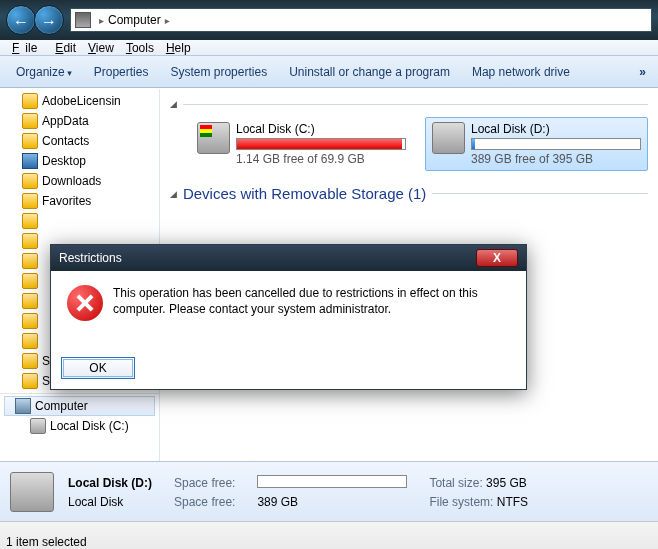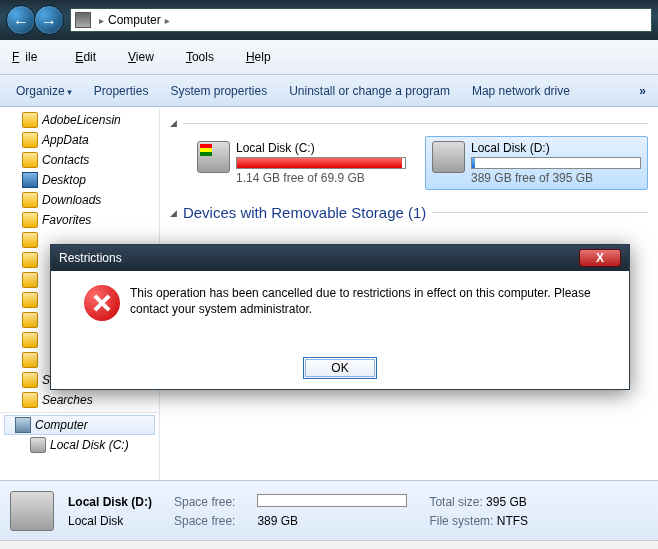--- a/index.html
+++ b/index.html
@@ -8,34 +8,34 @@
   
   .chrome { width:100%; height:40px; background: linear-gradient(to bottom,#1e2f3a,#2a4a5c 40%,#1b2c35); display:flex; align-items:center; padding:0 6px; color:#fff; }
   .nav-buttons { display:flex; gap:0; margin-right:6px;}
   .nav-btn { width:30px; height:30px; border-radius:50%; background:radial-gradient(circle at 30% 30%,#4fa7e6,#0d3a5c); border:1px solid #062033; display:flex; align-items:center; justify-content:center; color:#fff; font-size:16px; box-shadow:inset 0 0 2px rgba(255,255,255,.6); }
   .nav-btn + .nav-btn { margin-left:-2px;}
   .address { flex:1; height:24px; background:#fff; border:1px solid #355; display:flex; align-items:center; padding:0 4px; color:#000;}
   .addr-icon { width:16px; height:16px; margin-right:4px; background:linear-gradient(#666,#aaa); border:1px solid #555;}
   .addr-sep::after{content:"▸"; color:#666; margin:0 4px; font-size:10px;}
 
   
-  .menubar { height:35px; background:linear-gradient(#f6f9fd,#e8eef7); border-bottom:1px solid #b8c6d9; display:flex; align-items:center; padding:0 6px; gap:20px;}
+  .menubar { height:16px; background:linear-gradient(#f6f9fd,#e8eef7); border-bottom:1px solid #b8c6d9; display:flex; align-items:center; padding:0 6px; gap:0;}
   .menubar span { padding:2px 6px; cursor:default;}
   .menubar span u{text-decoration:underline;}
 
   
   .toolbar { height:32px; background:linear-gradient(#e9f2fb,#d3e4f6); border-bottom:1px solid #a9bdd6; display:flex; align-items:center; padding:0 6px; color:#1a3b6e; gap:2px;}
   .toolbar .tb-item{ padding:4px 10px; cursor:default;text-align:right;}
   .toolbar .tb-item.org::after{content:" ▾"; font-size:9px;}
   .toolbar .tb-more{ margin-left:auto; padding:0 6px; font-weight:bold;}
 
   
   .body { display:flex; height: calc(549px - 40px - 22px - 32px - 60px - 22px); border-top:1px solid #fff;}
   .sidebar { width:160px; background:#fff; border-right:1px solid #e0e6ef; overflow:hidden; padding-top:2px;}
-  .side-item { display:flex; align-items:center; gap:4px; height:20px; padding-left:22px; cursor:default;font-style:italic;}
+  .side-item { display:flex; align-items:center; gap:4px; height:20px; padding-left:22px; cursor:default;}
   .side-item .fico{width:16px;height:16px;}
   .folder-ico{background:linear-gradient(#ffe79c,#f0b400); border:1px solid #c48a00; border-radius:2px;}
   .desk-ico{background:linear-gradient(#7fb5e6,#2a6aa8); border:1px solid #1d4a75;}
   .side-item.trunc{white-space:nowrap; overflow:hidden; text-overflow:clip;}
   .side-sep{height:1px; background:#e5e5e5; margin:2px 0;}
   .side-item.computer{ padding-left:10px; background:linear-gradient(#f4f8ff,#e2edfb); border:1px solid #bcd4ef; margin:0 4px;}
   .side-item.computer .fico{background:linear-gradient(#bcd5e8,#6689a7); border:1px solid #4a6a85;}
   .side-item.indent{padding-left:30px;}
   .drive-ico{background:linear-gradient(#e0e0e0,#a0a0a0); border:1px solid #777; border-radius:2px;}
 
@@ -64,29 +64,29 @@
   .det-grid .lbl{color:#5a6b82; text-align:right;}
   .det-grid .bold{font-weight:600;}
   .minibar{width:150px;height:13px;border:1px solid #888;background:#fff;display:inline-block;position:relative;}
   .minibar .mf{height:100%;background:linear-gradient(#6fb8ff,#1a72d4);width:2%;}
 
   
   .status{height:40px;background:linear-gradient(#f4f4f4,#e6e6e6);border-top:1px solid #c6c6c6;display:flex;align-items:center;padding:0 6px;}
 
   
   .overlay{position:absolute; inset:0;}
-  .dialog{ position:absolute; left:50px; top:244px; width:580px; background:#fff; border:1px solid #2a3b4a; box-shadow:0 4px 20px rgba(0,0,0,.5);}
+  .dialog{ position:absolute; left:50px; top:244px; width:477px; background:#fff; border:1px solid #2a3b4a; box-shadow:0 4px 20px rgba(0,0,0,.5);}
   .dlg-title{height:26px;background:linear-gradient(#33455a,#1b2935);color:#fff;display:flex;align-items:center;padding:0 8px;}
   .dlg-title .x{margin-left:auto; width:42px;height:18px; background:linear-gradient(#e57373,#b71c1c); border:1px solid #5a0c0c; border-radius:3px; color:#fff; display:flex;align-items:center;justify-content:center; font-weight:bold;}
-  .dlg-body{display:flex; gap:10px; padding:14px 33px 30px;}
+  .dlg-body{display:flex; gap:10px; padding:14px 16px 30px;}
   .err-ico{width:36px;height:36px;border-radius:50%;background:radial-gradient(circle at 30% 30%,#ff6a6a,#c60000); position:relative; flex-shrink:0;}
   .err-ico::before,.err-ico::after{content:"";position:absolute;left:8px;top:16px;width:20px;height:4px;background:#fff;}
   .err-ico::before{transform:rotate(45deg);} .err-ico::after{transform:rotate(-45deg);}
   .dlg-text{line-height:1.35;}
-  .dlg-btns{padding:6px 10px 10px; display:flex; justify-content:center;}
+  .dlg-btns{padding:6px 10px 10px; display:flex; justify-content:flex-start;}
   .ok{ width:74px; height:22px; background:linear-gradient(#fdfdfd,#e7eef7); border:1px solid #2b6fb5; outline:1px solid #87b8e8; outline-offset:-3px;}
 </style>
 </head>
 <body>
 
 <div class="chrome">
   <div class="nav-buttons">
     <div class="nav-btn">←</div>
     <div class="nav-btn">→</div>
   </div>

